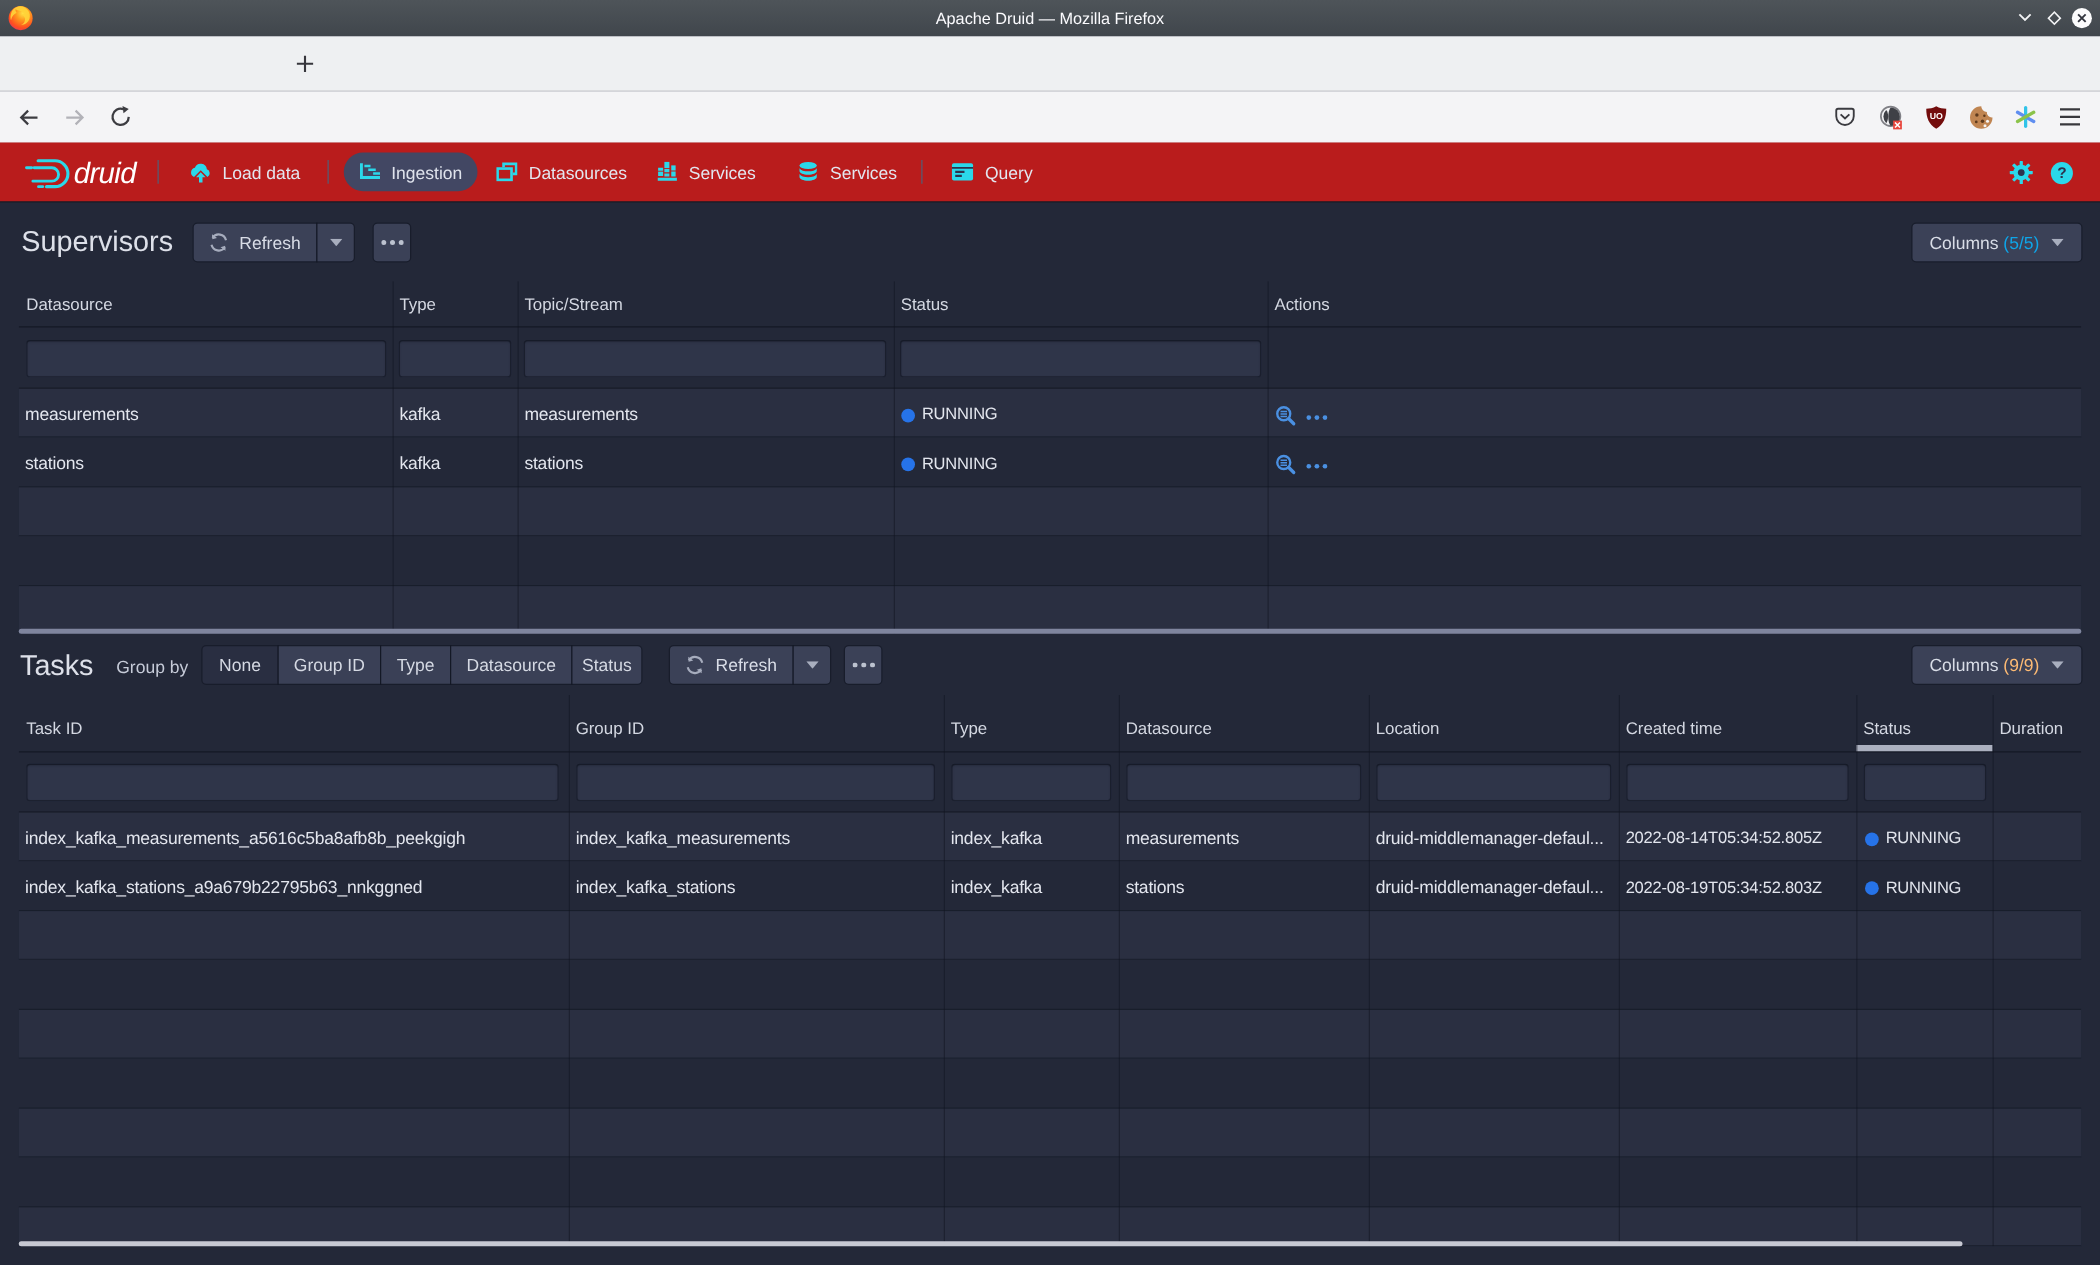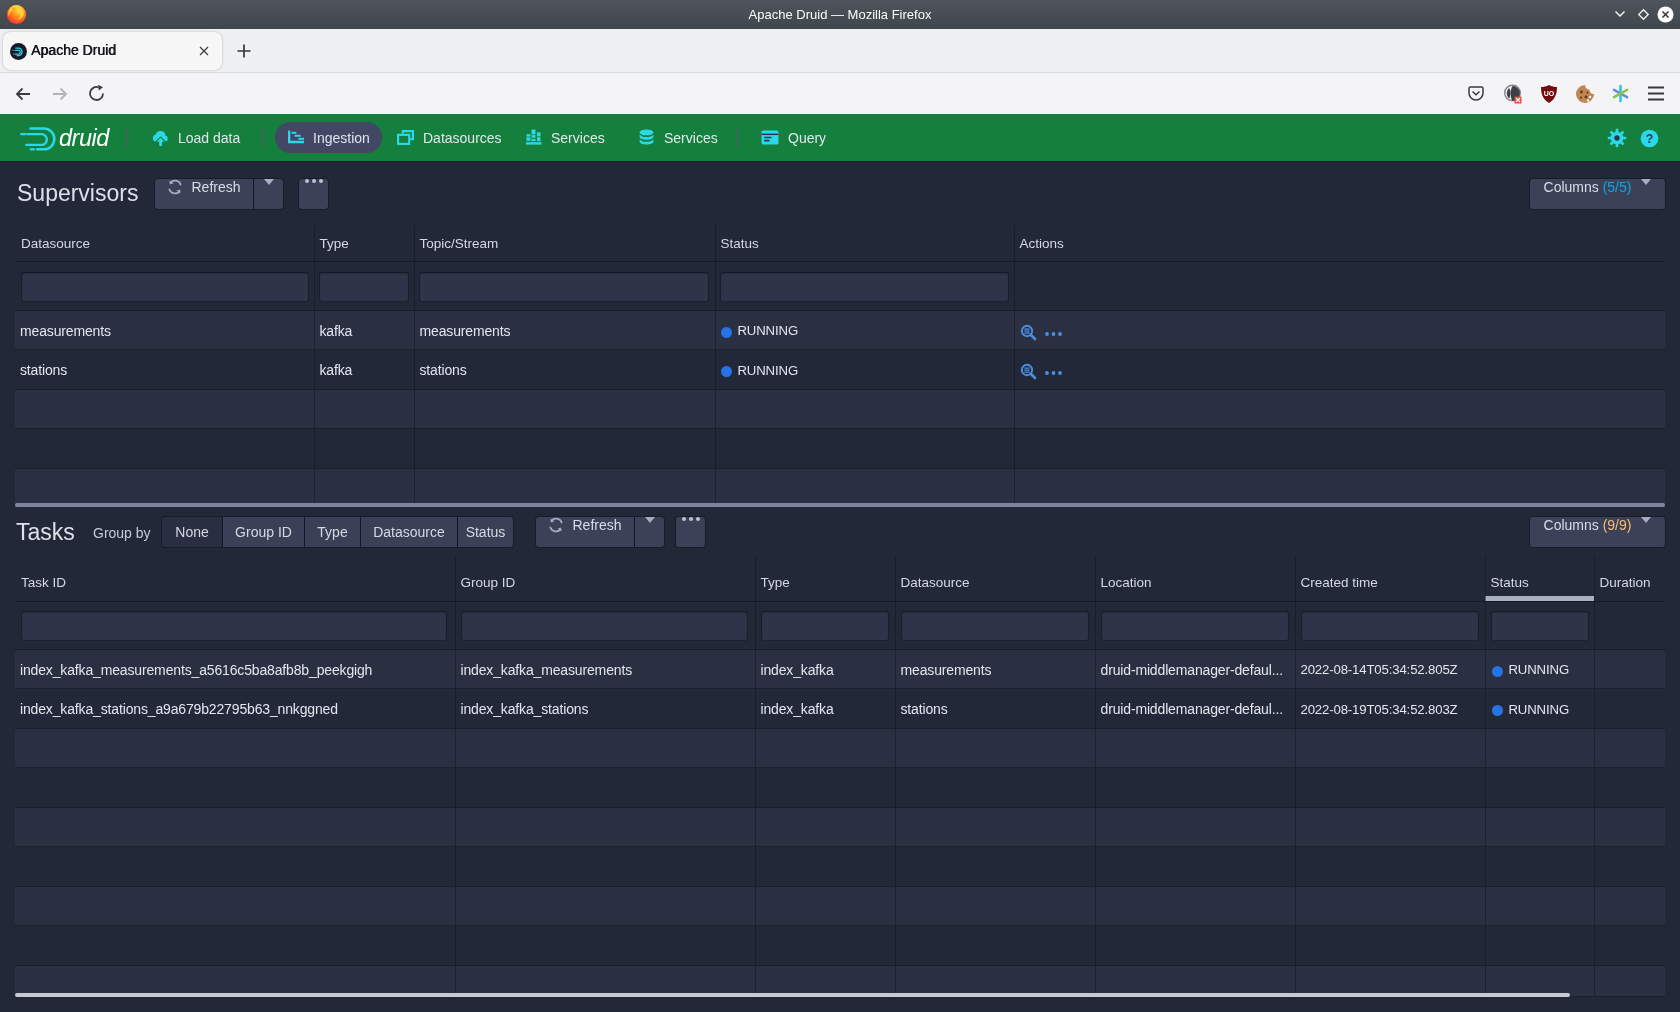--- a/index.html
+++ b/index.html
@@ -17,33 +17,33 @@
   border-radius:8px; box-shadow:0 0 3px rgba(0,0,0,0.22); }
 #tab .tabtitle { position:absolute; left:28px; top:10px; font-size:14px; font-weight:400; color:#15151a; text-shadow:0.6px 0 0 #15151a; }
 #toolbar { position:absolute; left:0; top:73px; width:1680px; height:42px; background:#f4f4f6;
   border-bottom:1px solid #c8c8cd; }
 #urlbar { position:absolute; left:231px; top:4px; width:1110px; height:32px; background:#fdfdfe;
   border:1px solid #abacb1; border-radius:4px; }
 #urltext { position:absolute; left:61px; top:6px; font-size:15.5px; color:#17171b; white-space:nowrap; }
 #urltext .gray { color:#74747c; }
 
 
-#dnav { position:absolute; left:0; top:114px; width:1680px; height:47px; background:#15803d;
+#dnav { position:absolute; left:0; top:114px; width:1680px; height:47px; background:#b91c1c;
   box-shadow:0 1px 0 rgba(0,0,0,0.35); }
 .navitem { position:absolute; top:0; height:47px; display:flex; align-items:center; gap:9px;
   color:#e3e6ef; font-size:14px; }
 .navsep { position:absolute; top:14px; width:1px; height:19px; background:#565b72; }
 #navpill { position:absolute; left:275px; top:8px; width:107px; height:31px; background:#424763;
   border-radius:16px; }
 
 
 .h1 { position:absolute; color:#dde0e9; font-size:23px; font-weight:400;text-align:center; }
 .btn { position:absolute; height:30px; background:#3b4157; border-radius:3px;
   box-shadow:0 0 0 1px rgba(17,20,32,0.55); color:#d9dde7; font-size:14px;
-  display:flex; justify-content:center; }
+  display:flex; align-items:center; justify-content:center; }
 .seg { position:absolute; top:517px; height:30px; background:#3a4056;
   box-shadow:0 0 0 1px rgba(17,20,32,0.55); color:#d5d9e3; font-size:14px;
   display:flex; align-items:center; justify-content:center; }
 .seg.active { background:#292e41; }
 .glabel { position:absolute; color:#c6cbd8; font-size:14px; }
 
 
 .tbl { position:absolute; left:15px; width:1650px; overflow:hidden; }
 .thead-text { position:absolute; font-size:13.5px; color:#d4d8e2; }
 .cell { position:absolute; font-size:14px; letter-spacing:-0.15px; color:#e3e6ee; white-space:nowrap; }
@@ -79,34 +79,20 @@
   <svg class="abs" style="right:30px;top:7.5px" width="13" height="13" viewBox="0 0 14 14">
     <rect x="3.4" y="3.4" width="7.2" height="7.2" fill="none" stroke="#f2f3f5" stroke-width="1.4" transform="rotate(45 7 7)"></rect>
   </svg>
   <svg class="abs" style="right:6px;top:5.5px" width="17" height="17" viewBox="0 0 18 18">
     <circle cx="9" cy="9" r="8.5" fill="#fcfcfd"></circle>
     <path d="M5.8 5.8 L12.2 12.2 M12.2 5.8 L5.8 12.2" stroke="#33363f" stroke-width="1.6"></path>
   </svg>
 </div>
 
 <div id="tabbar">
-  <div id="tab">
-    <svg class="abs" style="left:7px;top:11px" width="17" height="17" viewBox="0 0 17 17">
-      <circle cx="8.5" cy="8.5" r="8.5" fill="#161a28"></circle>
-      <g stroke="#2ad0e2" stroke-width="1.25" fill="none">
-        <path d="M5.4 5 H9.2 A3.9 3.9 0 0 1 9.2 12.5 H6.6"></path>
-        <path d="M4.8 7.4 H9 A1.9 1.9 0 0 1 9 11 H4.6"></path>
-        <path d="M2.5 7.4 H3.5 M3 11 H3.8"></path>
-      </g>
-    </svg>
-    <span class="tabtitle">Apache Druid</span>
-    <svg class="abs" style="left:194px;top:12px" width="14" height="14" viewBox="0 0 14 14">
-      <path d="M3 3 L11 11 M11 3 L3 11" stroke="#3e3e44" stroke-width="1.3"></path>
-    </svg>
-  </div>
   <svg class="abs" style="left:236px;top:14px" width="16" height="16" viewBox="0 0 16 16">
     <path d="M8 1.5 V14.5 M1.5 8 H14.5" stroke="#36363c" stroke-width="1.7"></path>
   </svg>
 </div>
 
 <div id="toolbar">
   <svg class="abs" style="left:14px;top:12px" width="18" height="18" viewBox="0 0 18 18">
     <path d="M16 9 H3 M8.5 3.5 L3 9 L8.5 14.5" fill="none" stroke="#3c3c41" stroke-width="1.8"></path>
   </svg>
   <svg class="abs" style="left:51px;top:12px" width="18" height="18" viewBox="0 0 18 18">

